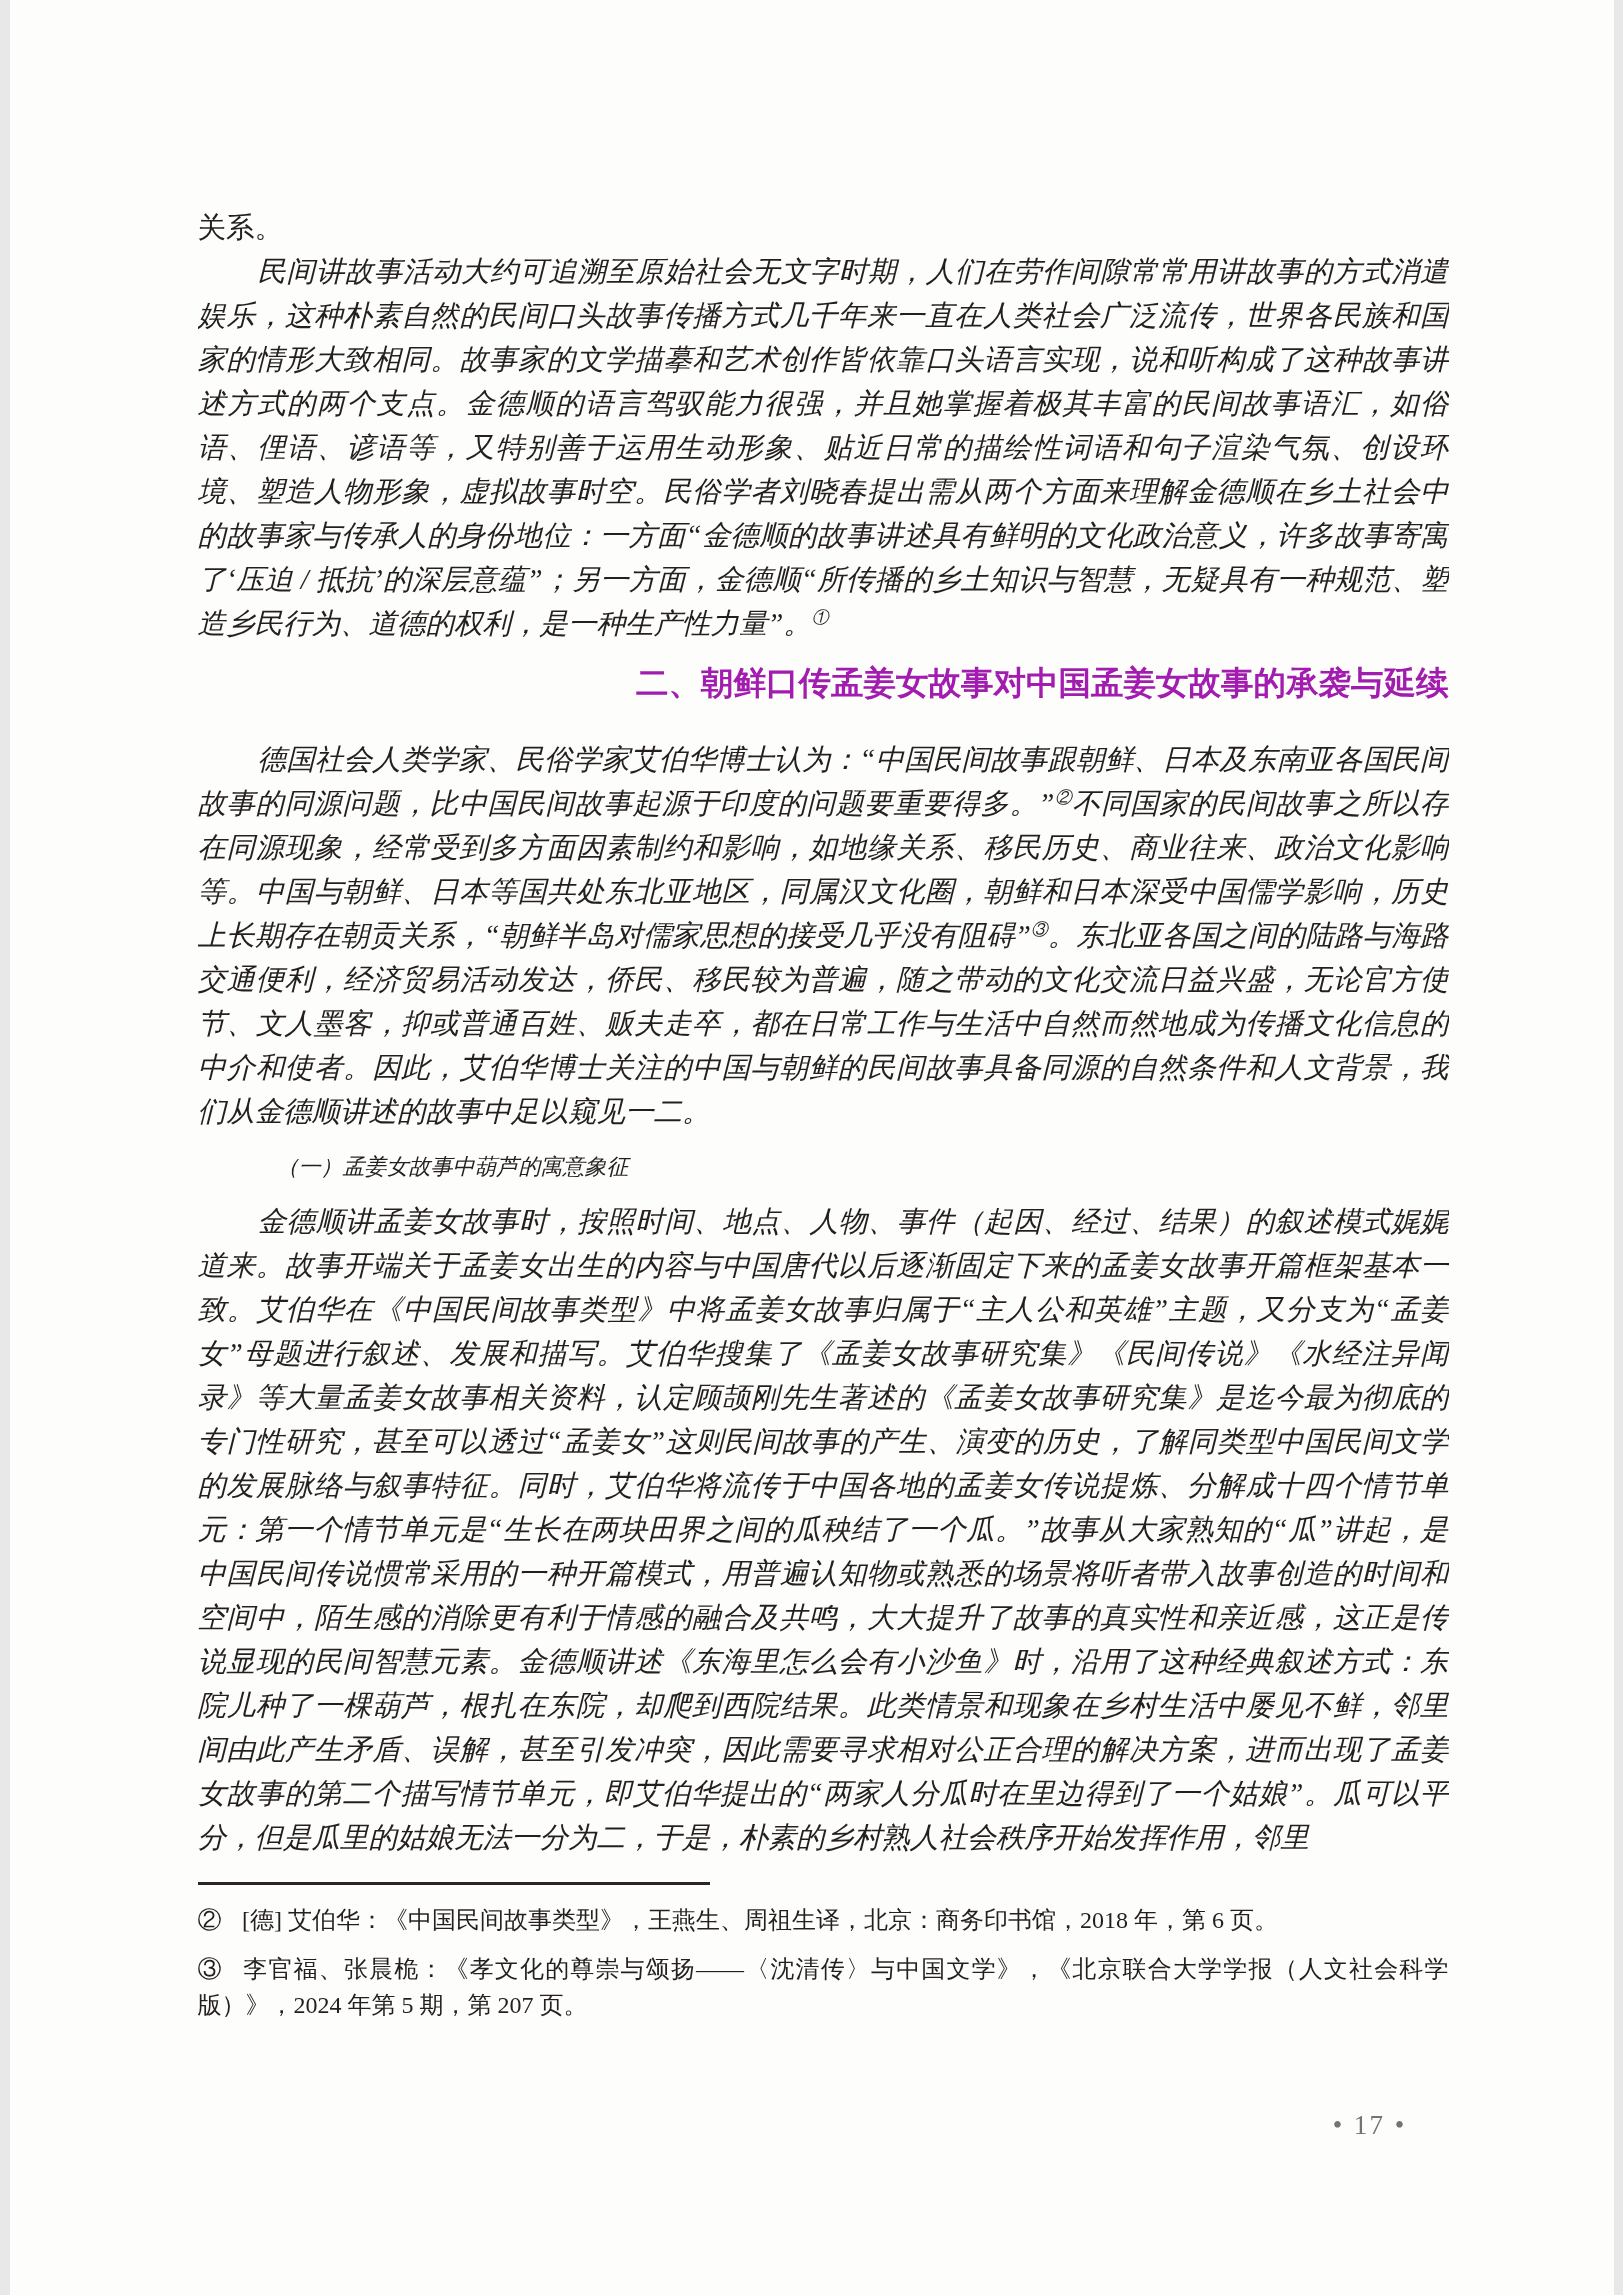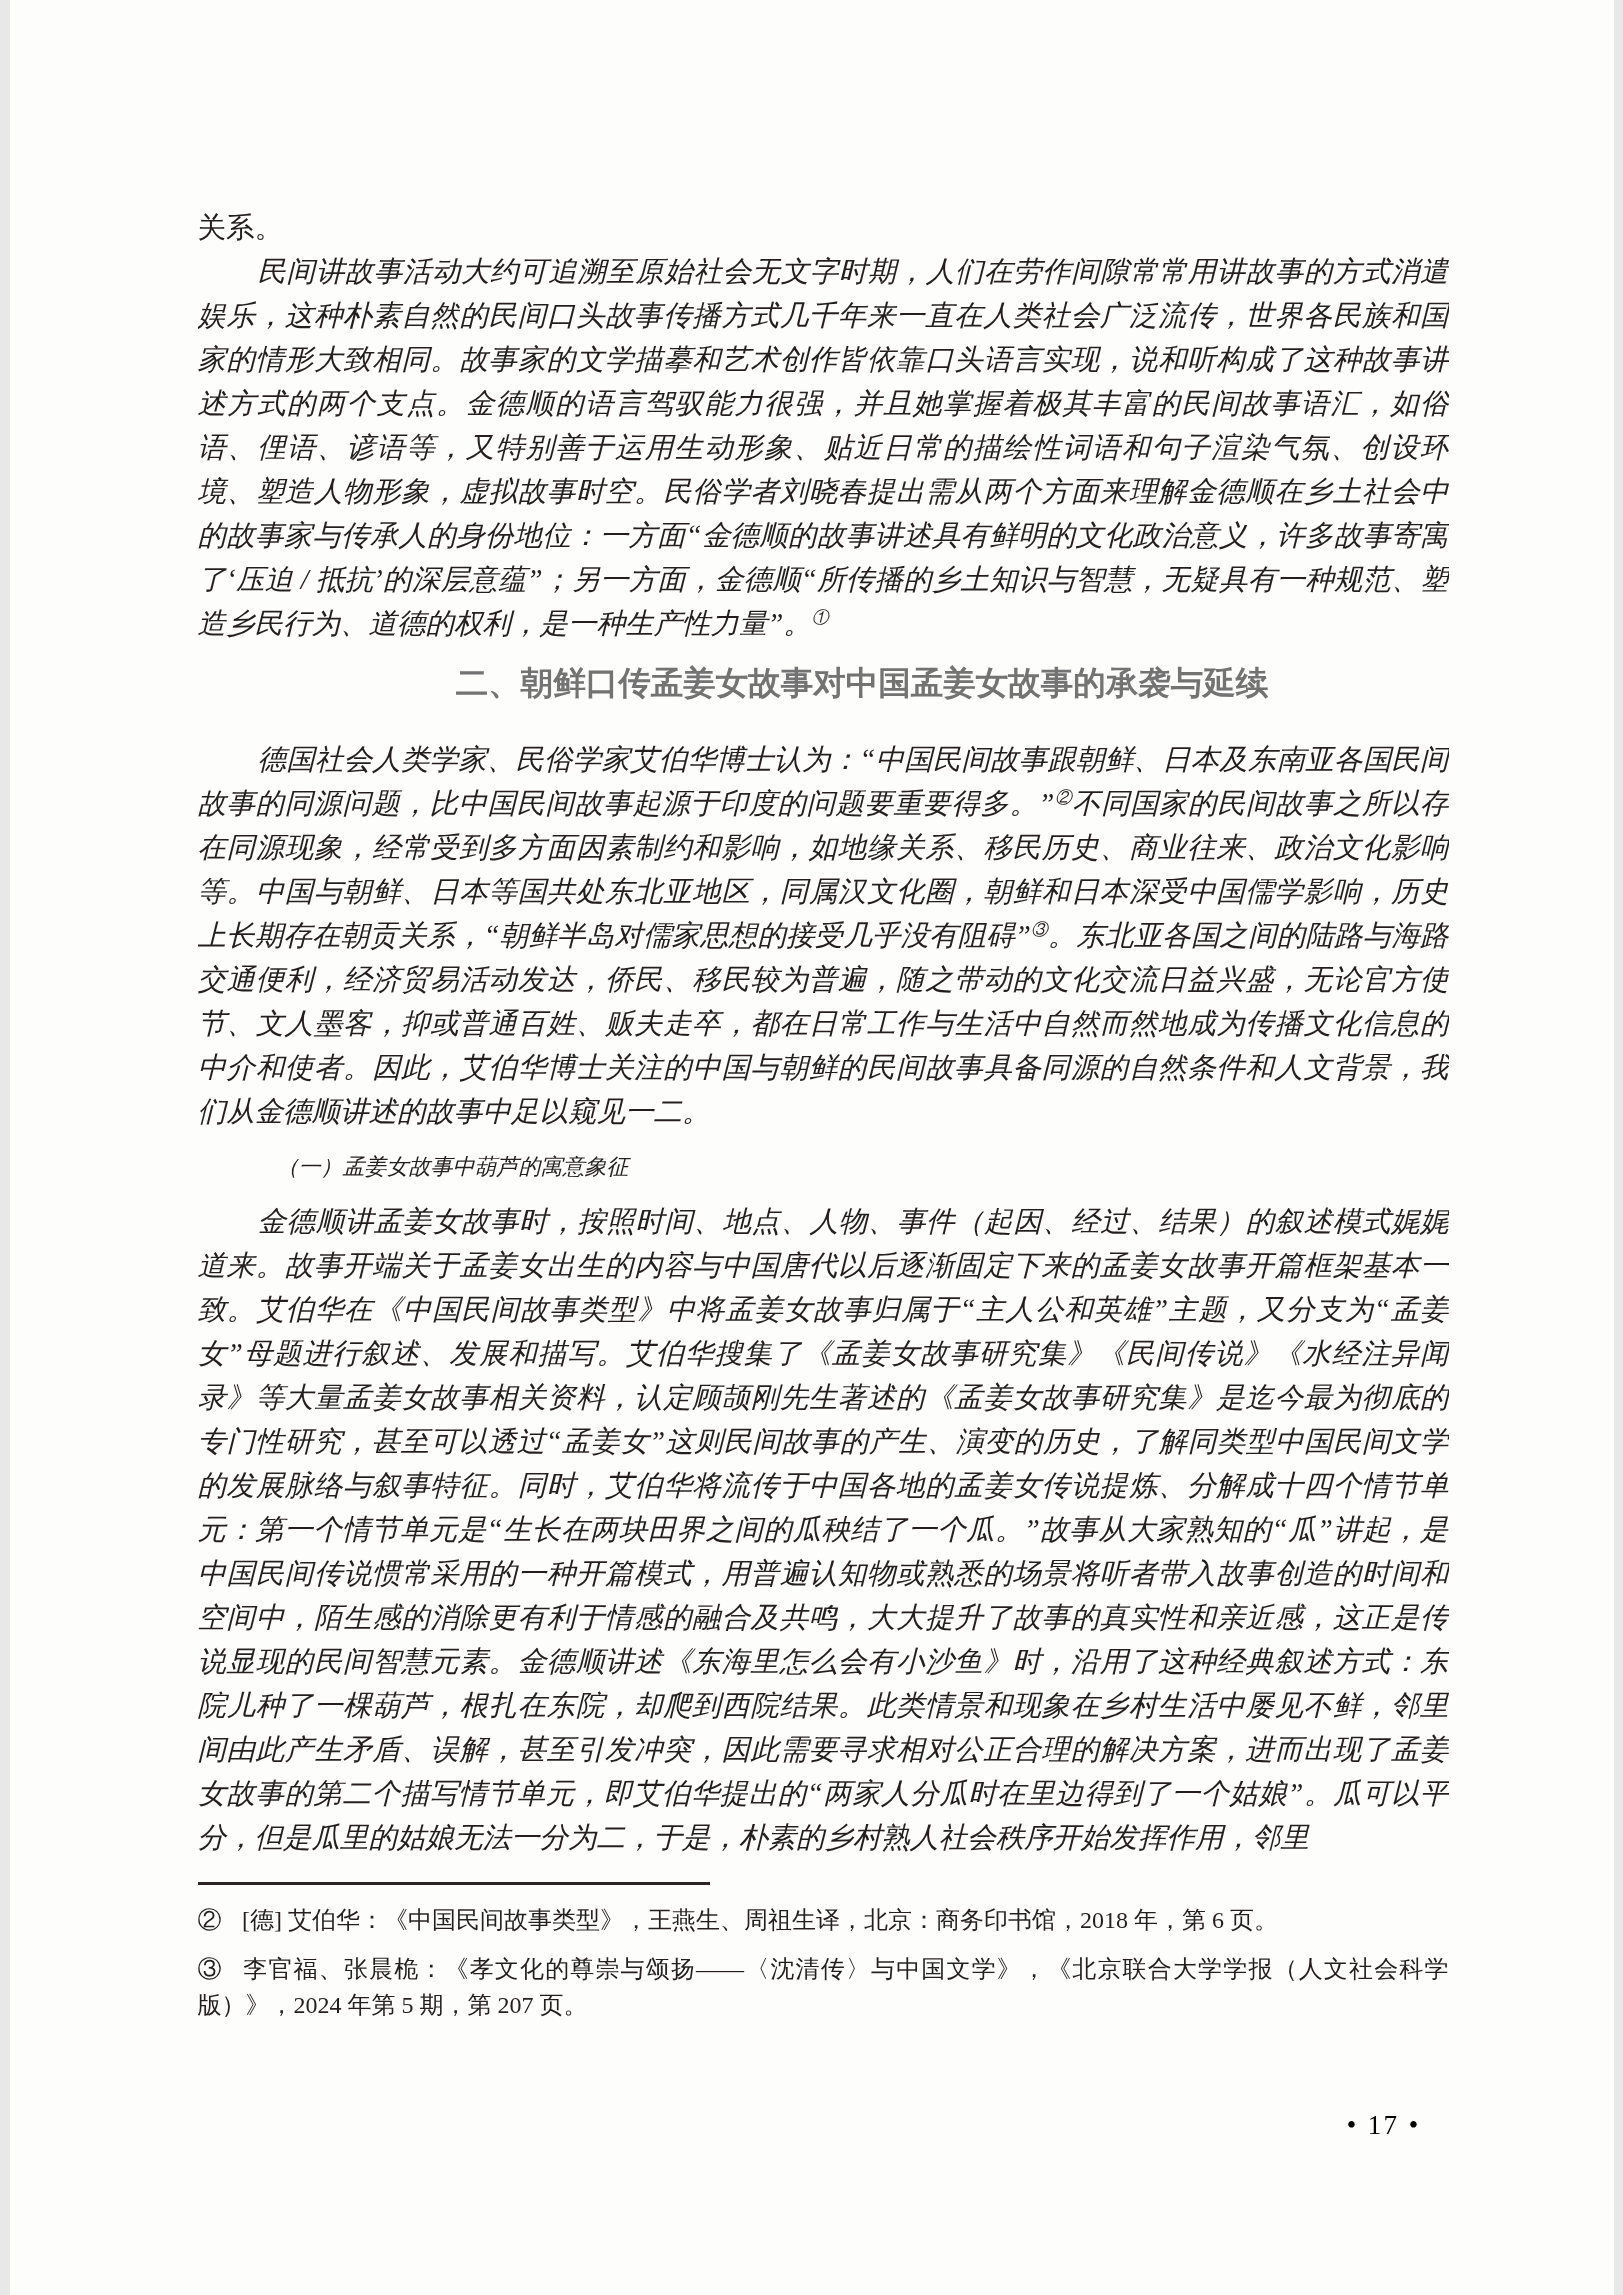--- a/index.html
+++ b/index.html
@@ -37,22 +37,22 @@
     text-indent: 60px;
     text-justify: inter-ideograph;
     font-style: italic;
   }
   .heading {
     margin: 17.4px 0 35px 78px;
     font-family: "Liberation Sans", "DejaVu Sans", sans-serif;
     font-weight: 700;
     font-size: 32.5px;
     line-height: 40px;
-    color: #737373;
-    text-align: center;
+    color: #a21caf;
+    text-align: right;
     text-indent: 0;
   }
   .subheading {
     margin: 11px 0 11px 79px;
     font-style: italic;
     font-weight: 400;
     font-size: 22px;
     line-height: 44px;
     text-align: left;
     text-indent: 0;
@@ -82,24 +82,24 @@
     text-align: justify;
     text-justify: inter-ideograph;
   }
   .fn-marker {
     display: inline-block;
     margin-right: 20.6px;
   }
   .page-number {
     position: absolute;
     top: 2110px;
-    right: 193px;
+    right: 207px;
     font-size: 27px;
     letter-spacing: 2.4px;
-    color: #000000;
+    color: #737373;
   }
 </style>
 </head>
 <body>
 
 <div class="page">
 
   <main class="text-body">
 
     <p class="carry">关系。</p>

